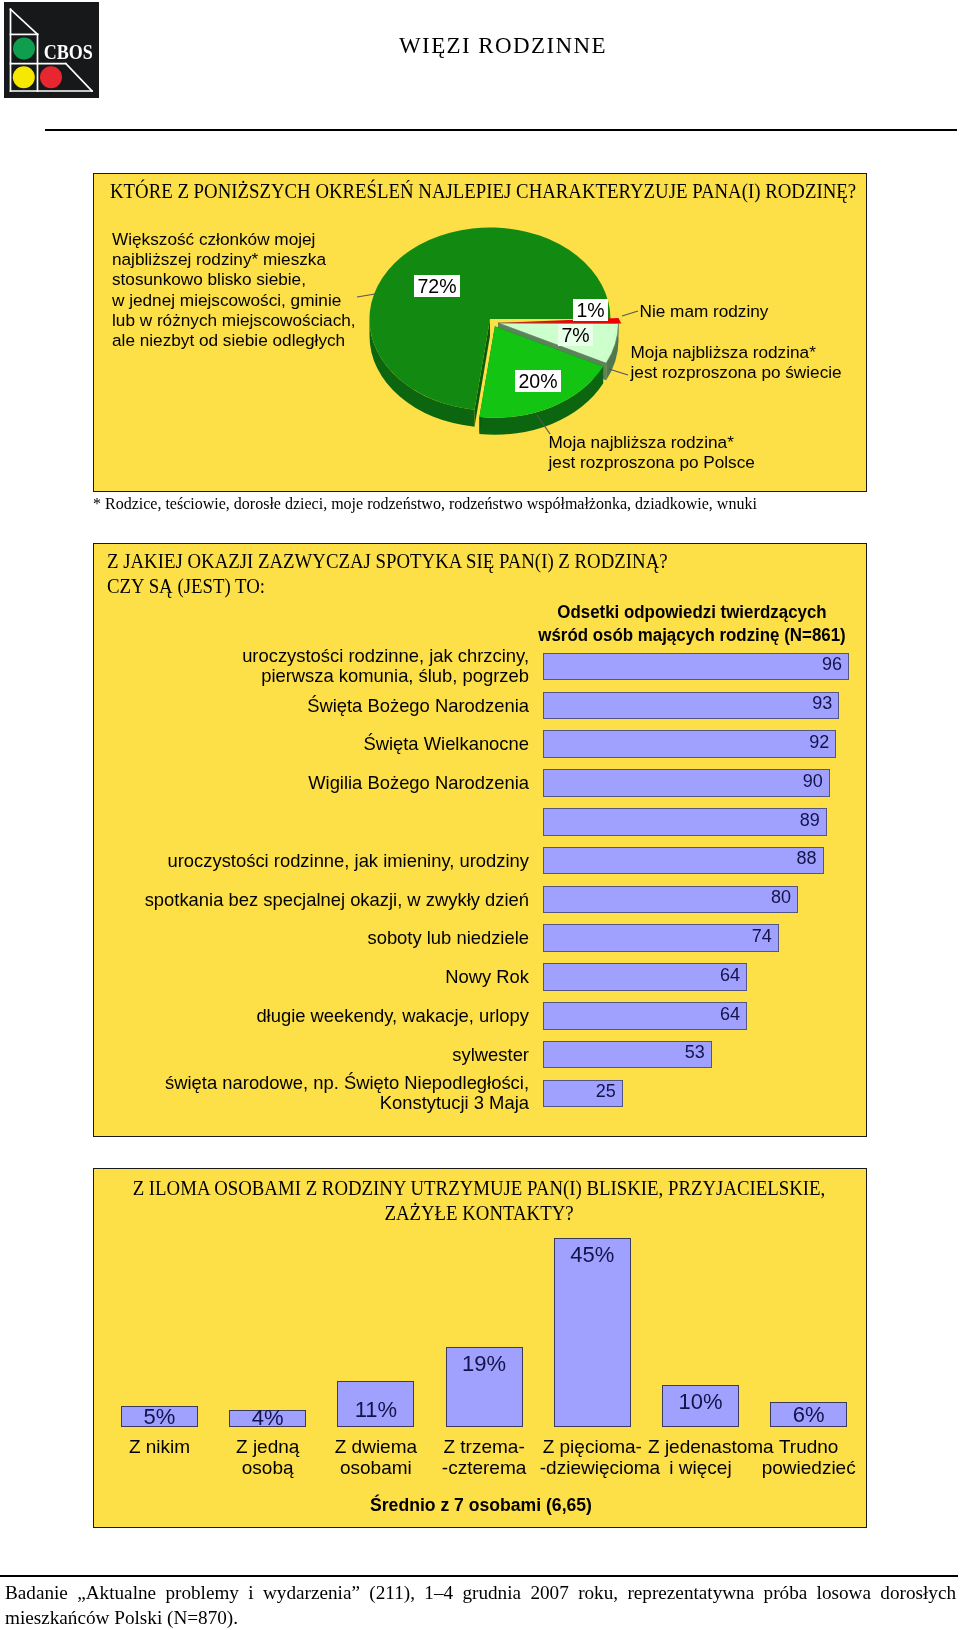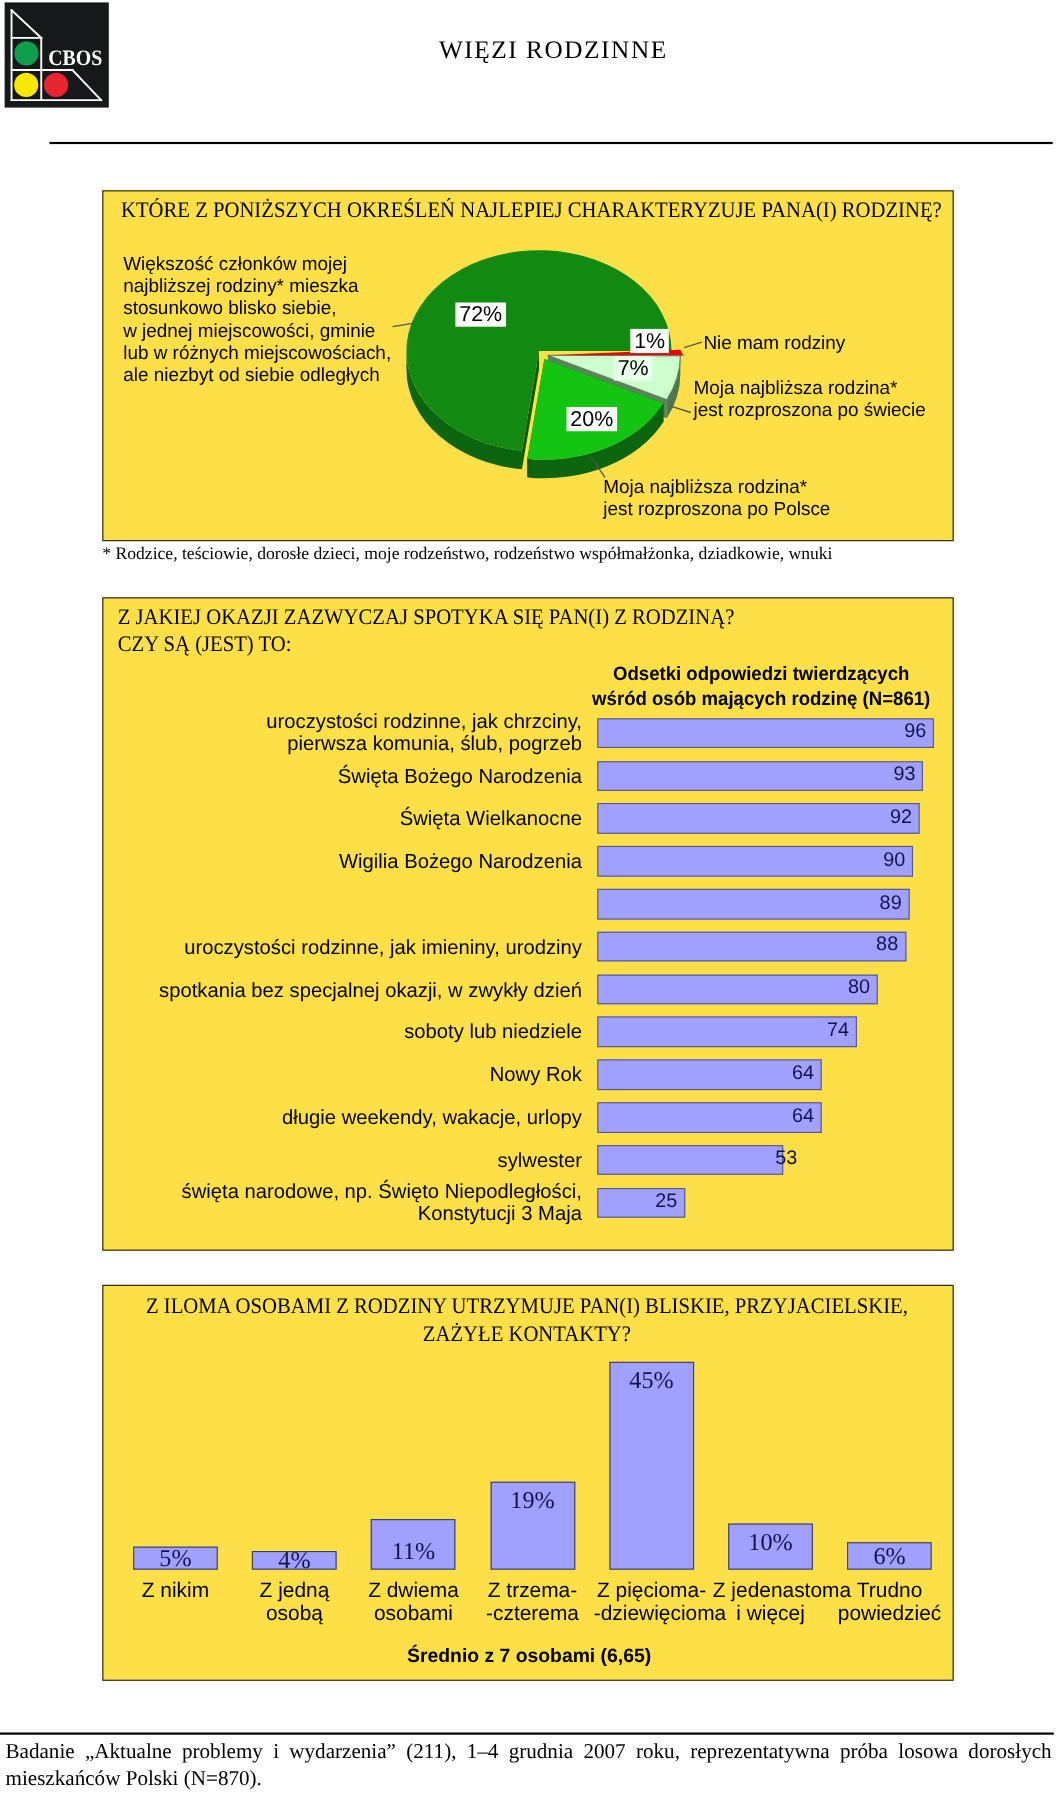--- a/index.html
+++ b/index.html
@@ -37,21 +37,21 @@
 
   
   .hb-label{position:absolute;text-align:right;font-family:"Liberation Sans",sans-serif;
             font-size:18.4px;line-height:19.7px;white-space:nowrap;}
   .hb-bar{position:absolute;background:#a0a0ff;border:1px solid #555583;box-sizing:border-box;}
   .hb-val{position:absolute;font-family:"Liberation Sans",sans-serif;font-size:18px;
           color:#13134a;text-align:right;}
 
   
   .cb-bar{position:absolute;background:#a0a0ff;border:1px solid #3a3a5a;box-sizing:border-box;}
-  .cb-val{position:absolute;font-family:Liberation Serif, serif;font-size:22px;
+  .cb-val{position:absolute;font-family:Liberation Sans, sans-serif;font-size:22px;
           color:#13134a;text-align:center;}
   .cb-cat{position:absolute;font-family:"Liberation Sans",sans-serif;font-size:19px;
           line-height:20.8px;text-align:center;white-space:nowrap;}
 </style>
 </head>
 <body>
 
 <div class="abs" id="logo">
   <svg width="95" height="96" viewBox="0 0 95 96" xmlns="http://www.w3.org/2000/svg">
     <rect x="0" y="0" width="95" height="96" fill="#16181a"></rect>
@@ -176,21 +176,21 @@
   <div class="hb-val" style="left:449.0px;top:420.8px;width:197.0px;">64</div>
   <div class="hb-label" style="left:-2px;top:423.2px;width:437.0px;">
     <div>Nowy Rok</div>
   </div>
   <div class="hb-bar" style="left:449.0px;top:458.0px;width:204.0px;height:27.6px;"></div>
   <div class="hb-val" style="left:449.0px;top:459.6px;width:197.0px;">64</div>
   <div class="hb-label" style="left:-2px;top:462.0px;width:437.0px;">
     <div>długie weekendy, wakacje, urlopy</div>
   </div>
   <div class="hb-bar" style="left:449.0px;top:496.8px;width:168.9px;height:27.6px;"></div>
-  <div class="hb-val" style="left:449.0px;top:498.4px;width:161.9px;padding-left:20px;">53</div>
+  <div class="hb-val" style="left:449.0px;top:498.4px;width:161.9px;">53</div>
   <div class="hb-label" style="left:-2px;top:500.8px;width:437.0px;">
     <div>sylwester</div>
   </div>
   <div class="hb-bar" style="left:449.0px;top:535.6px;width:79.7px;height:27.6px;"></div>
   <div class="hb-val" style="left:449.0px;top:537.2px;width:72.7px;">25</div>
   <div class="hb-label" style="left:-2px;top:529.1px;width:437.0px;">
     <div>święta narodowe, np. Święto Niepodległości,</div>
     <div>Konstytucji 3 Maja</div>
   </div>
 </div>

